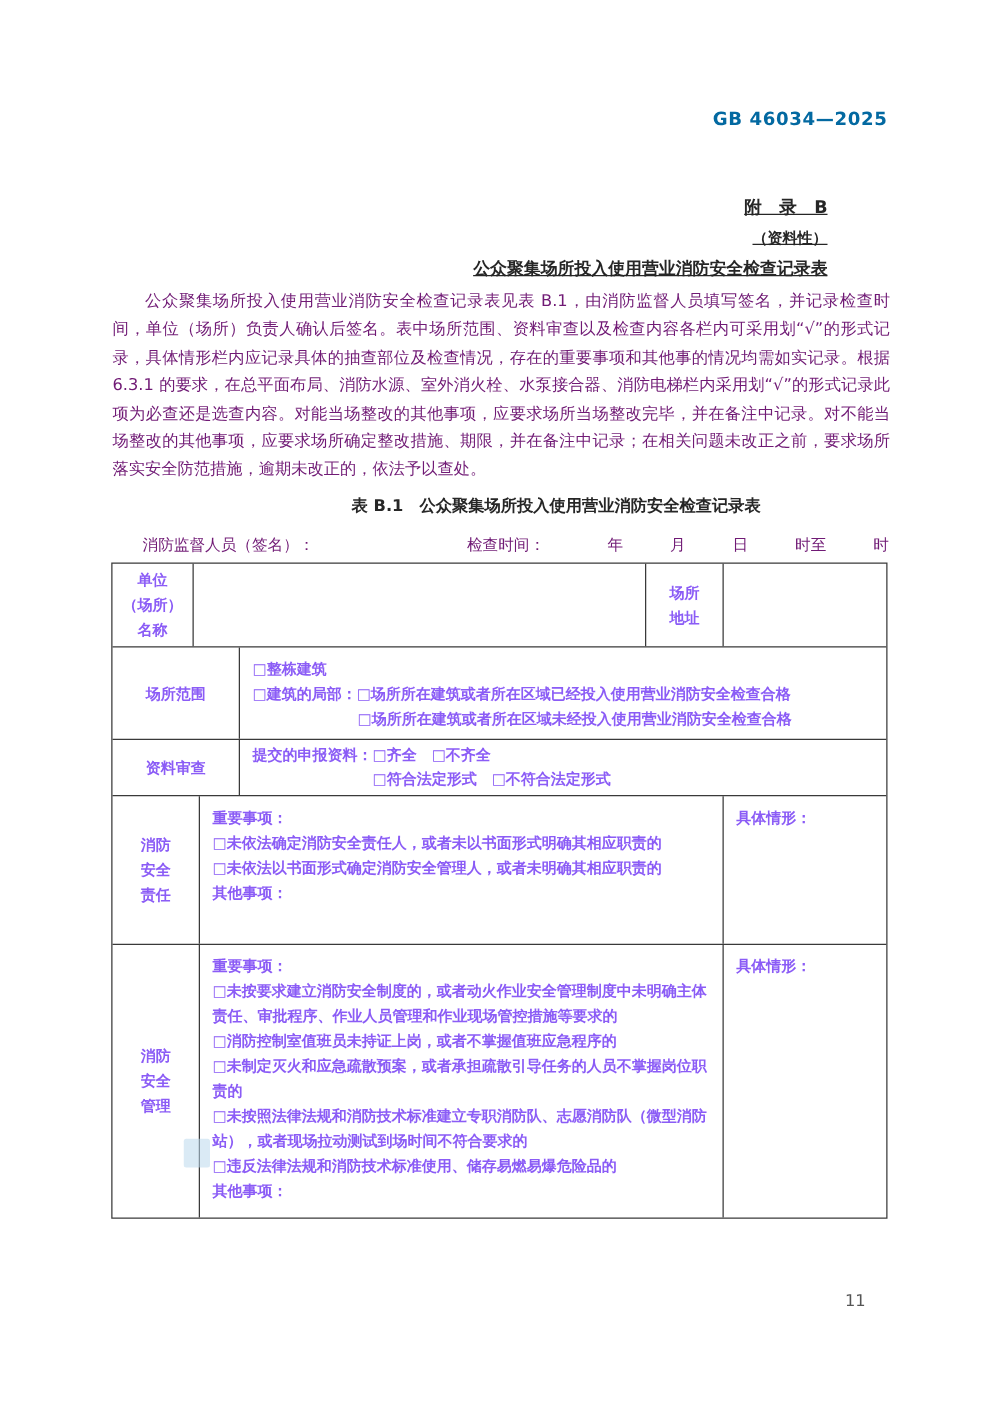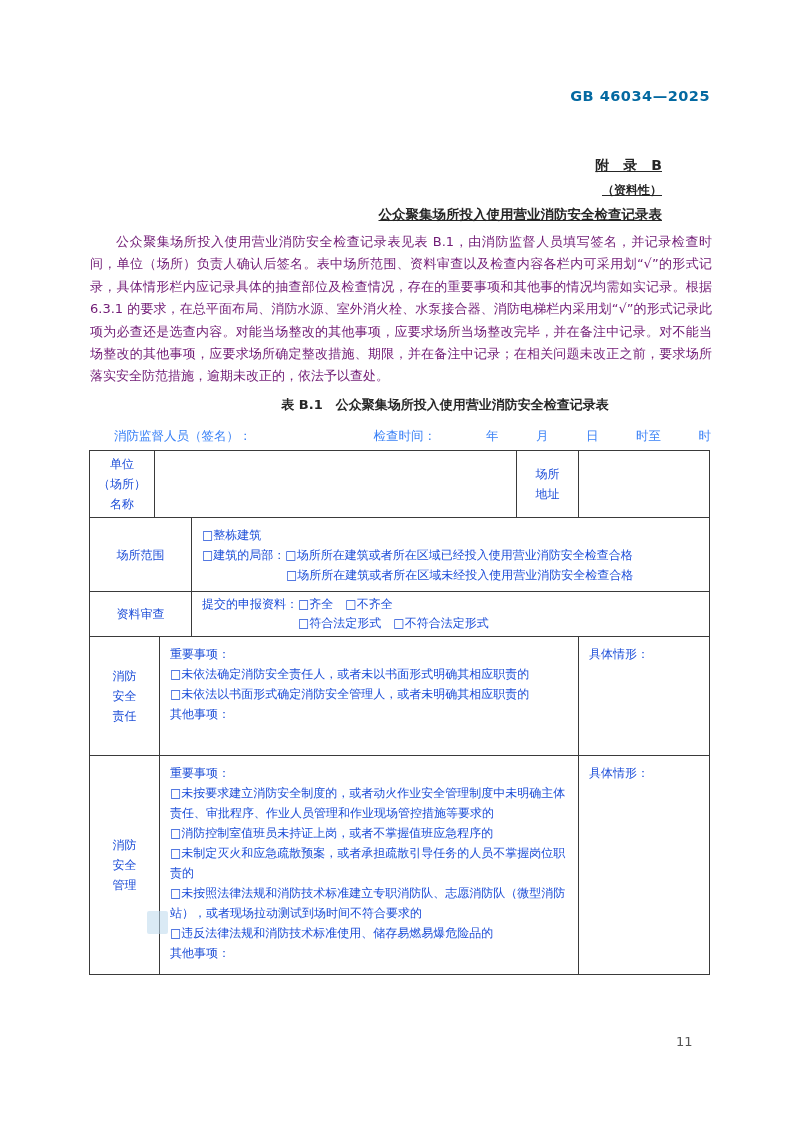--- a/index.html
+++ b/index.html
@@ -22,27 +22,27 @@
     position:absolute; top:231px; left:90px; width:622px;
     font-size:13px; line-height:22.4px; text-align:justify; text-indent:2em;
     color:#701a75;
   }
   .caption {
     position:absolute; top:396px; left:0; width:794px; text-align:center;
     font-size:13px; font-weight:bold;margin-left:48px;
   }
   .sig-row {
     position:absolute; top:428px; left:90px; width:621px;
-    display:flex; justify-content:space-between; font-size:12.5px; color:#3b82f6;
+    display:flex; justify-content:space-between; font-size:12.5px; color:#701a75;
   }
   .sig-row .left-part { padding-left:24px; }
 
   .b-table {
     position:absolute; top:450px; left:89px; width:621px;
-    border:1px solid #3a3a3a; font-size:12px; color:#1d4ed8;
+    border:1px solid #3a3a3a; font-size:12px; color:#8b5cf6;font-weight:bold;
   }
   .tr { display:flex; border-top:1px solid #3a3a3a; }
   .tr:first-child { border-top:none; }
   .td { border-left:1px solid #3a3a3a; overflow:hidden; }
   .td:first-child { border-left:none; }
   .label-cell {
     display:flex; align-items:center; justify-content:center;
     text-align:center; white-space:pre-line; line-height:20px; flex-shrink:0;
   }
   .content-cell { padding:7px 8px 6px 10px; line-height:20px; white-space:pre-line; }

